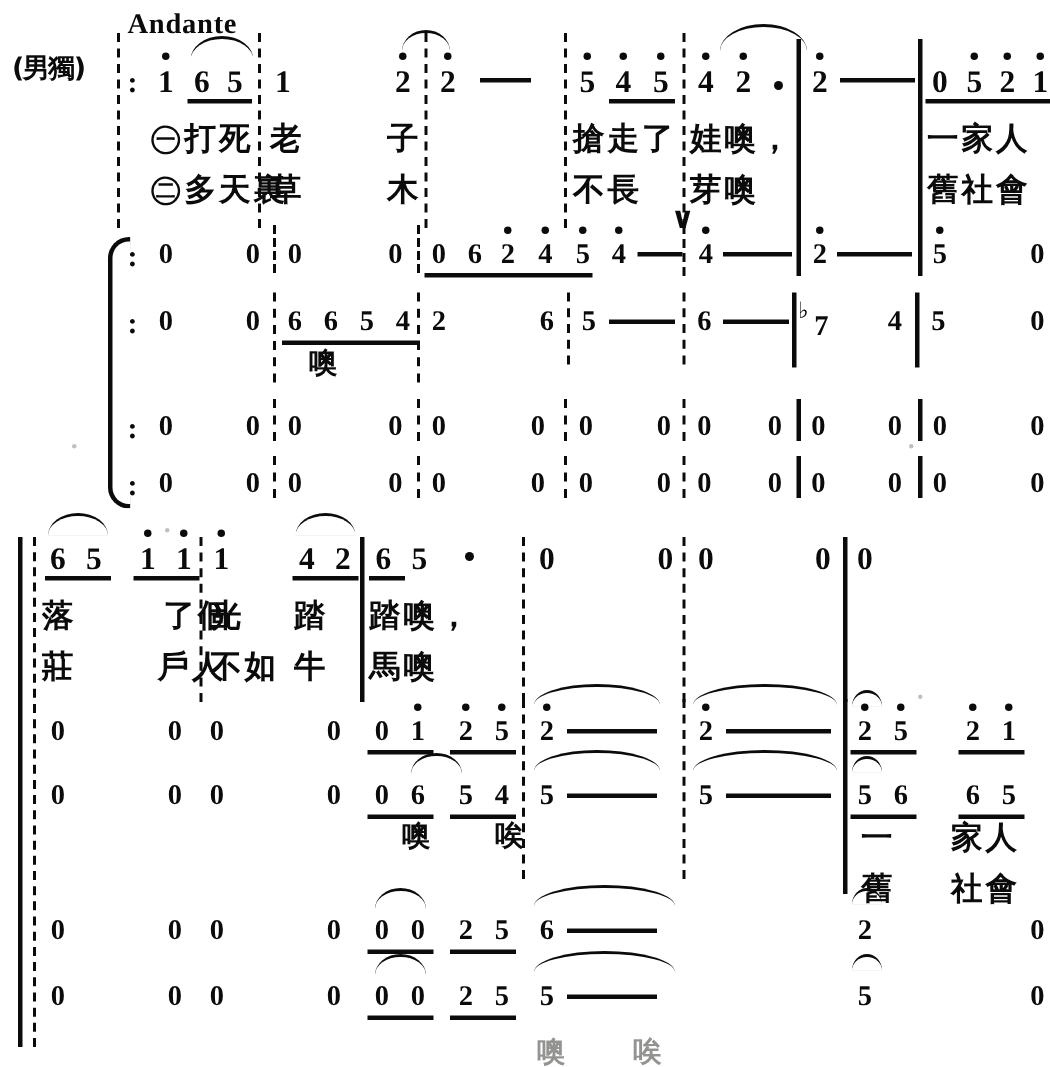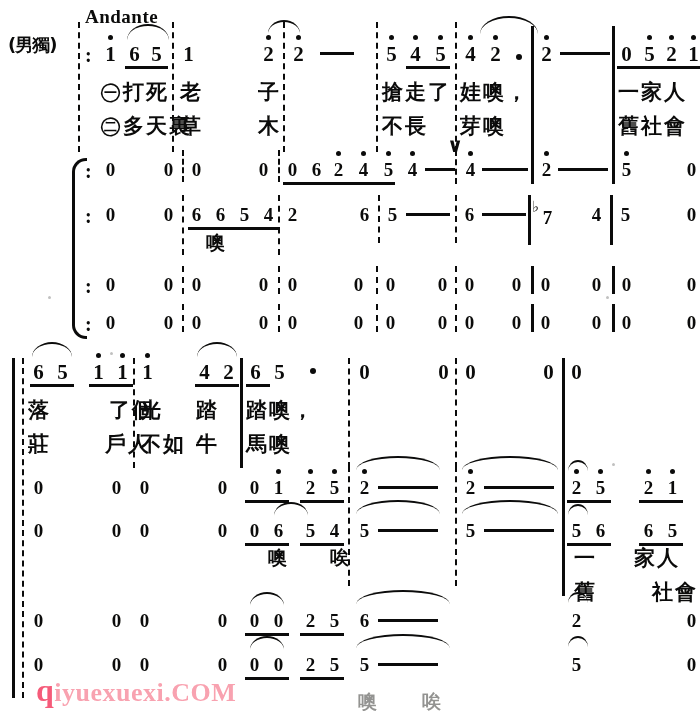--- a/index.html
+++ b/index.html
@@ -428,21 +428,21 @@
   <div class="abs num sm" style="left:640px; top:521px;">6</div>
   <div class="abs num sm" style="left:664px; top:521px;">5</div>
   <div class="beam" style="left:639px; top:543px; width:44px;"></div>
 
   <div class="lyric small" style="left:268px; top:548px;">噢</div>
   <div class="lyric small" style="left:330px; top:548px;">唉</div>
 
   <div class="lyric" style="left:574px; top:548px;">一</div>
   <div class="lyric" style="left:634px; top:548px;">家人</div>
   <div class="lyric" style="left:574px; top:582px;">舊</div>
-  <div class="lyric" style="left:652px; top:582px;text-align:center;">社會</div>
+  <div class="lyric" style="left:634px; top:582px;text-align:center;">社會</div>
 
   <div class="abs num sm" style="left:30px; top:611px;">0</div>
   <div class="abs num sm" style="left:108px; top:611px;">0</div>
   <div class="abs num sm" style="left:136px; top:611px;">0</div>
   <div class="abs num sm" style="left:214px; top:611px;">0</div>
   <div class="abs num sm" style="left:246px; top:611px;">0</div>
   <div class="abs num sm" style="left:270px; top:611px;">0</div>
   <div class="abs num sm" style="left:302px; top:611px;">2</div>
   <div class="abs num sm" style="left:326px; top:611px;">5</div>
   <div class="beam" style="left:245px; top:633px; width:44px;"></div>
@@ -473,20 +473,19 @@
   <div class="dash" style="left:378px; top:663px; width:60px;"></div>
   <div class="slur" style="left:356px; top:634px; width:94px; height:12px;"></div>
 
   <div class="abs num sm" style="left:568px; top:655px;">5</div>
   <div class="slur" style="left:568px; top:636px; width:20px; height:9px;"></div>
   <div class="abs num sm" style="left:683px; top:655px;">0</div>
 
   <div class="lyric small" style="left:358px; top:692px; opacity:0.45;">噢</div>
   <div class="lyric small" style="left:422px; top:692px; opacity:0.45;">唉</div>
 
-  <div class="abs watermark" style="left:36px; top:672px;"><span class="cap">q</span><span>iyuexuexi.COM</span></div>
 
   <div class="speck" style="left:48px; top:296px; width:3px; height:3px;"></div>
   <div class="speck" style="left:612px; top:463px; width:3px; height:3px;"></div>
   <div class="speck" style="left:606px; top:296px; width:3px; height:3px;"></div>
   <div class="speck" style="left:110px; top:352px; width:3px; height:3px;"></div>
 
 </div>
 
 </body></html>

